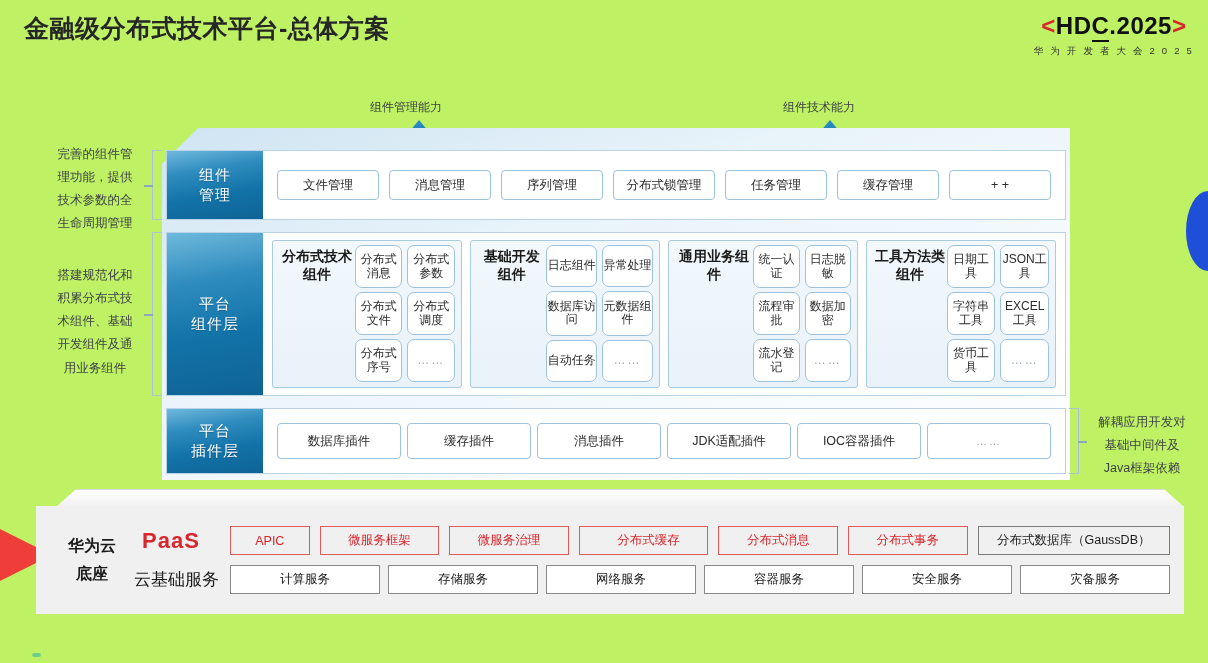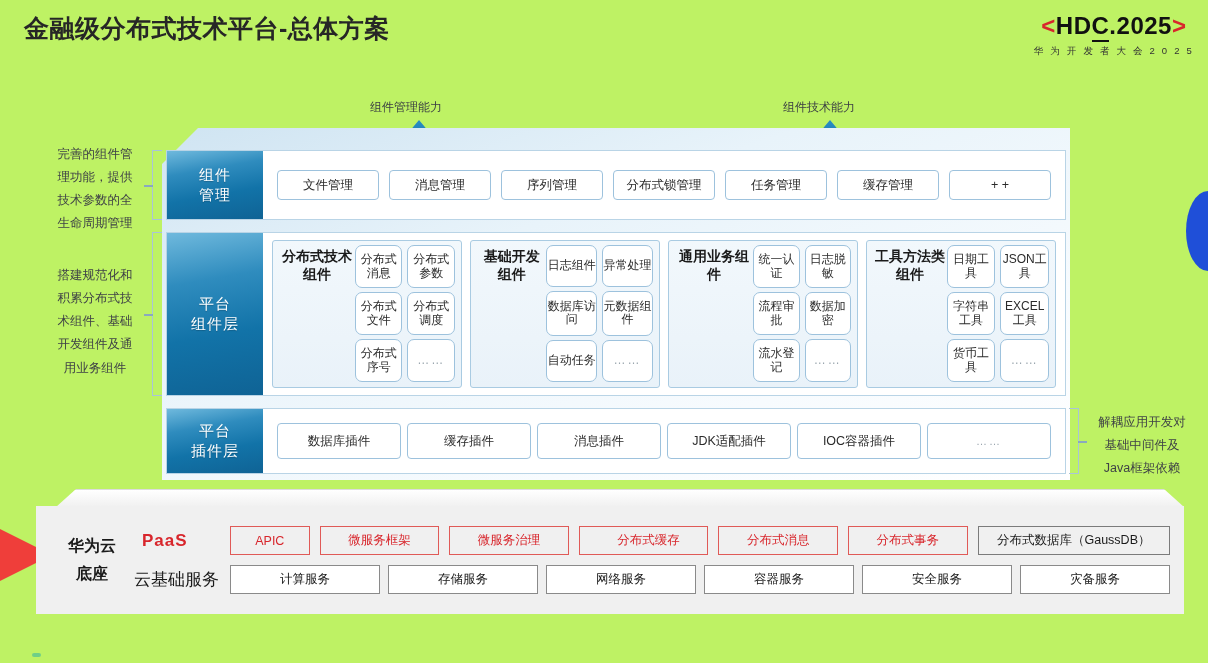--- a/index.html
+++ b/index.html
@@ -145,21 +145,21 @@
   .base-inner { display:flex; align-items:center; height:100%; padding:0 14px; }
   .base-title {
     flex:0 0 auto; width:84px; text-align:center; font-size:16px;
     font-weight:bold; color:#1a1a1a; line-height:1.75;
   }
   .base-rows { flex:1 1 auto; display:flex; flex-direction:column; gap:10px; }
   .base-row { display:flex; align-items:center; gap:10px; }
   .row-tag {
     flex:0 0 auto; width:86px; text-align:left; white-space:nowrap;
   }
-  .row-tag.paas { font-size:17px; font-weight:bold; color:#d8262c; letter-spacing:1px; padding-left:8px;}
+  .row-tag.paas { font-size:22px; font-weight:bold; color:#d8262c; letter-spacing:1px; padding-left:8px;}
   .row-tag.basic { font-size:17px; color:#1a1a1a; }
   .bbox {
     display:flex; align-items:center; justify-content:center;
     height:29px; font-size:12.5px; text-align:center; white-space:nowrap;
     background:#f0f0f0;
   }
   .bbox.red { border:1.5px solid #e05a57; color:#d8262c; }
   .bbox.gray { border:1.5px solid #7b7b7b; color:#1a1a1a; }
   .bbox.plain { border:1px solid #8a8a8a; color:#1a1a1a; background:#fff; }
 </style>

